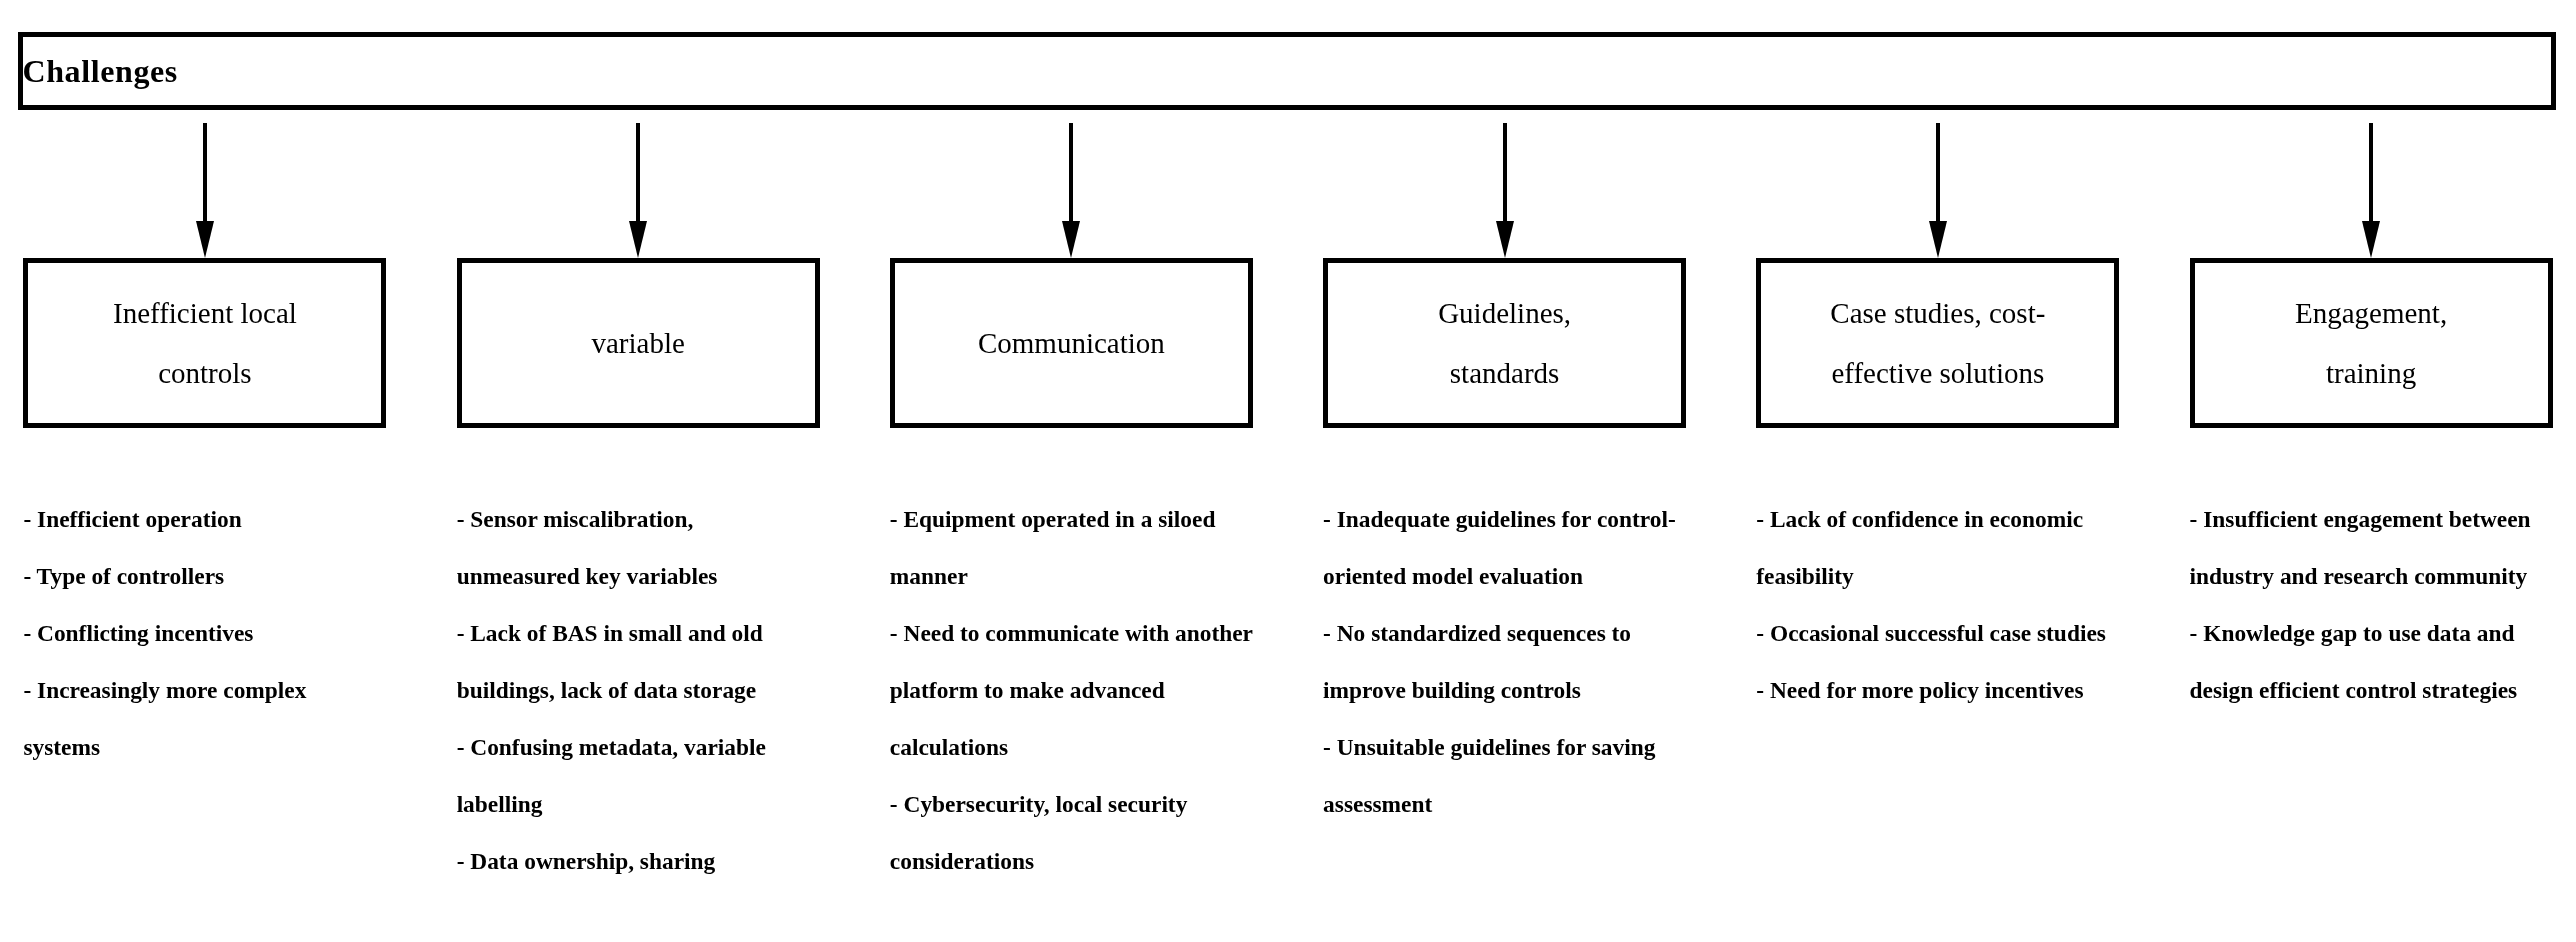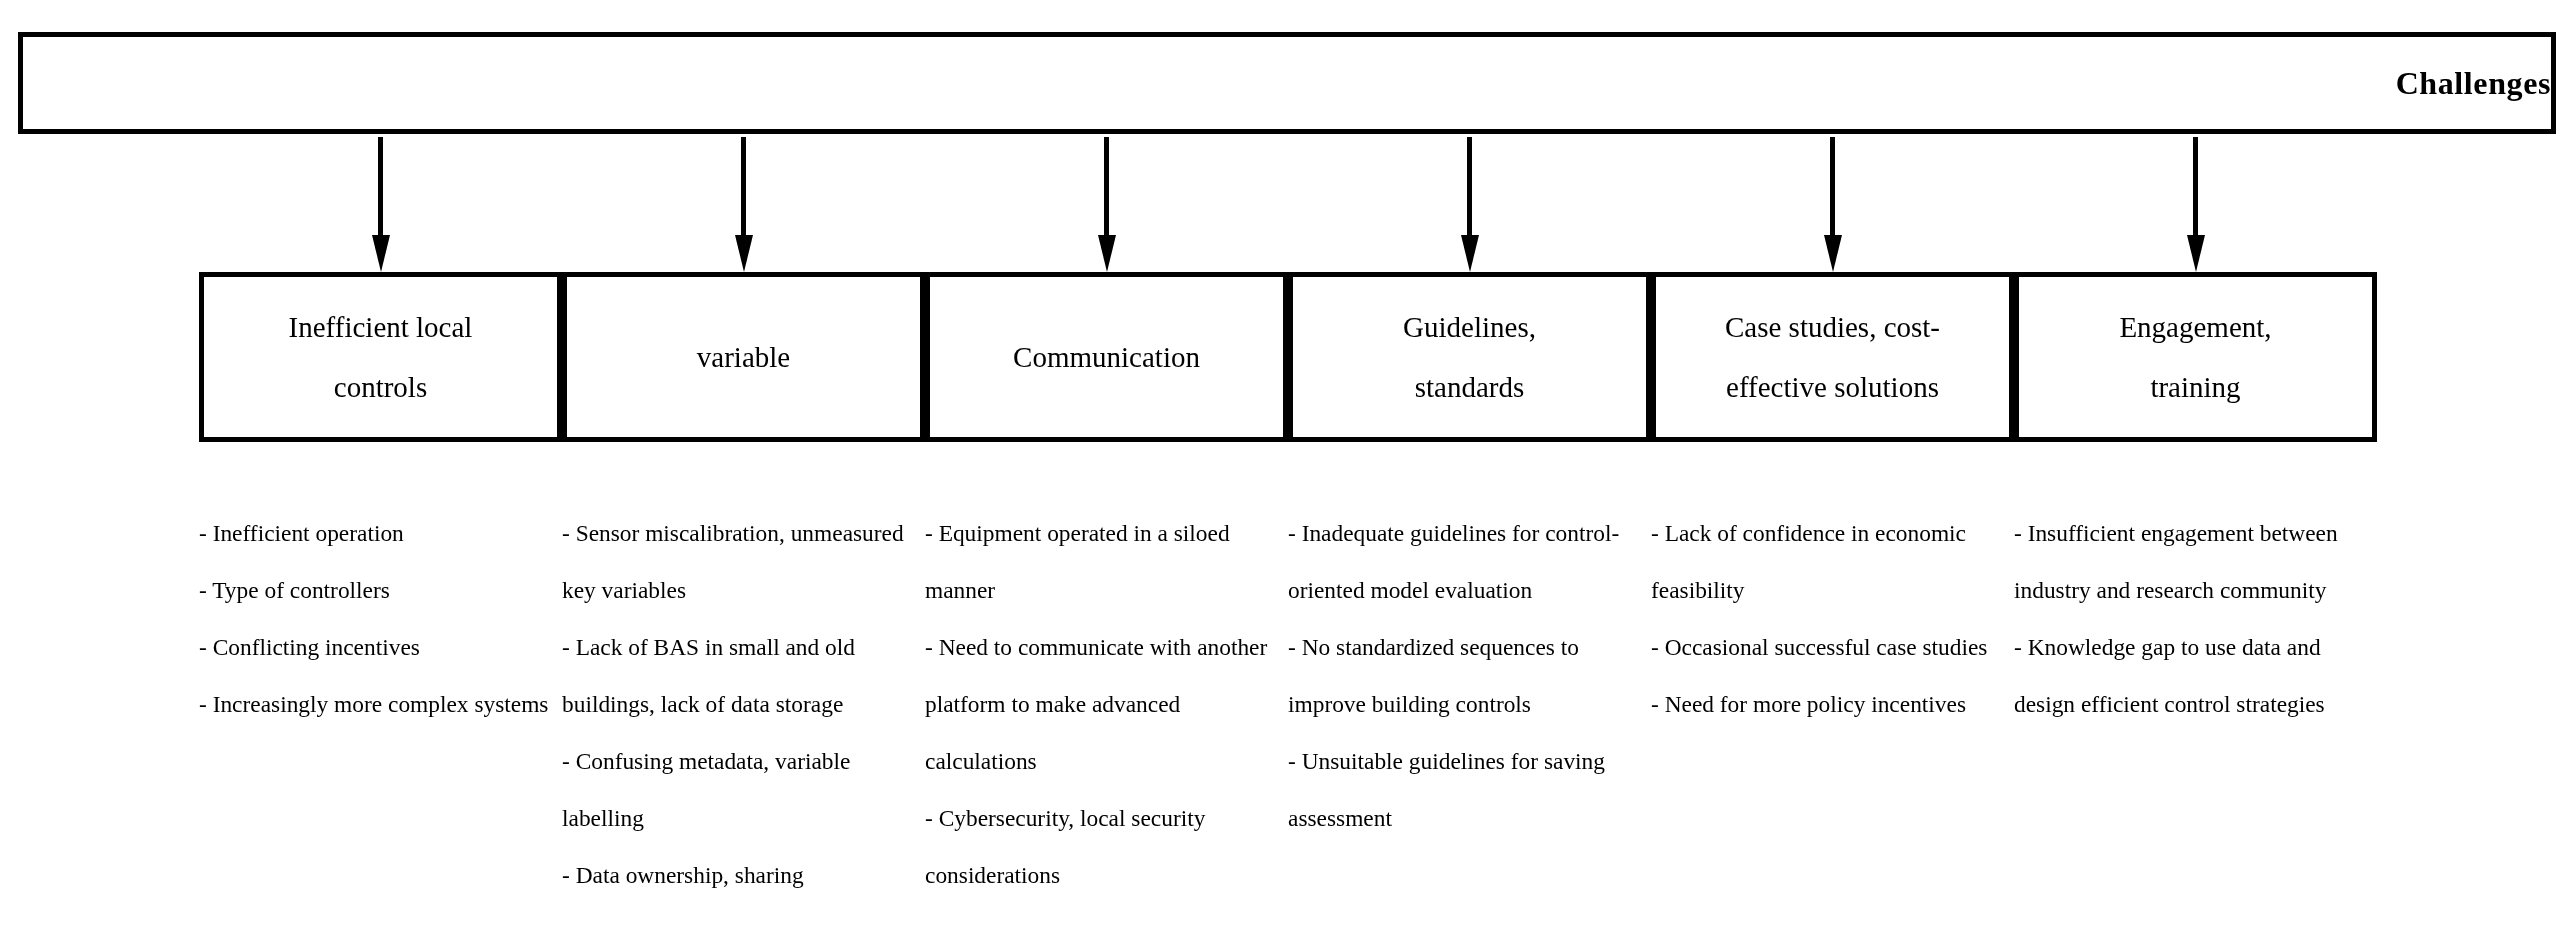--- a/index.html
+++ b/index.html
@@ -14,37 +14,37 @@
     background: #ffffff;
     color: #000000;
     font-family: "Liberation Serif", "DejaVu Serif", serif;
     overflow: hidden;
   }
   .challenges-box {
     position: absolute;
     left: 17.5px;
     right: 20px;
     top: 32px;
-    height: 102px;
+    height: 78px;
     border: 5.3px solid #000000;
     box-sizing: border-box;
     display: flex;
     align-items: center;
-    justify-content: flex-end;
+    justify-content: flex-start;
     font-size: 32px;
     font-weight: bold;
     letter-spacing: 0.6px;
   }
   .columns {
     position: absolute;
     left: 23.4px;
     right: 23.4px;
-    top: 137px;
-    display: flex;
-    justify-content: center;
+    top: 123px;
+    display: flex;
+    justify-content: space-between;
   }
   .column {
     width: 363px;
     display: flex;
     flex-direction: column;
   }
   .arrow {
     height: 135px;
     display: flex;
     flex-direction: column;
@@ -77,20 +77,21 @@
   }
   .box .heading-line {
     display: block;
     white-space: nowrap;
   }
   .list {
     margin-top: 63px;
     font-size: 23.4px;
     line-height: 57px;
     text-align: left;
+    font-weight: bold;
   }
   .list .item {
     margin: 0;
   }
 </style>
 </head>
 <body>
 
 <div class="diagram">
 

